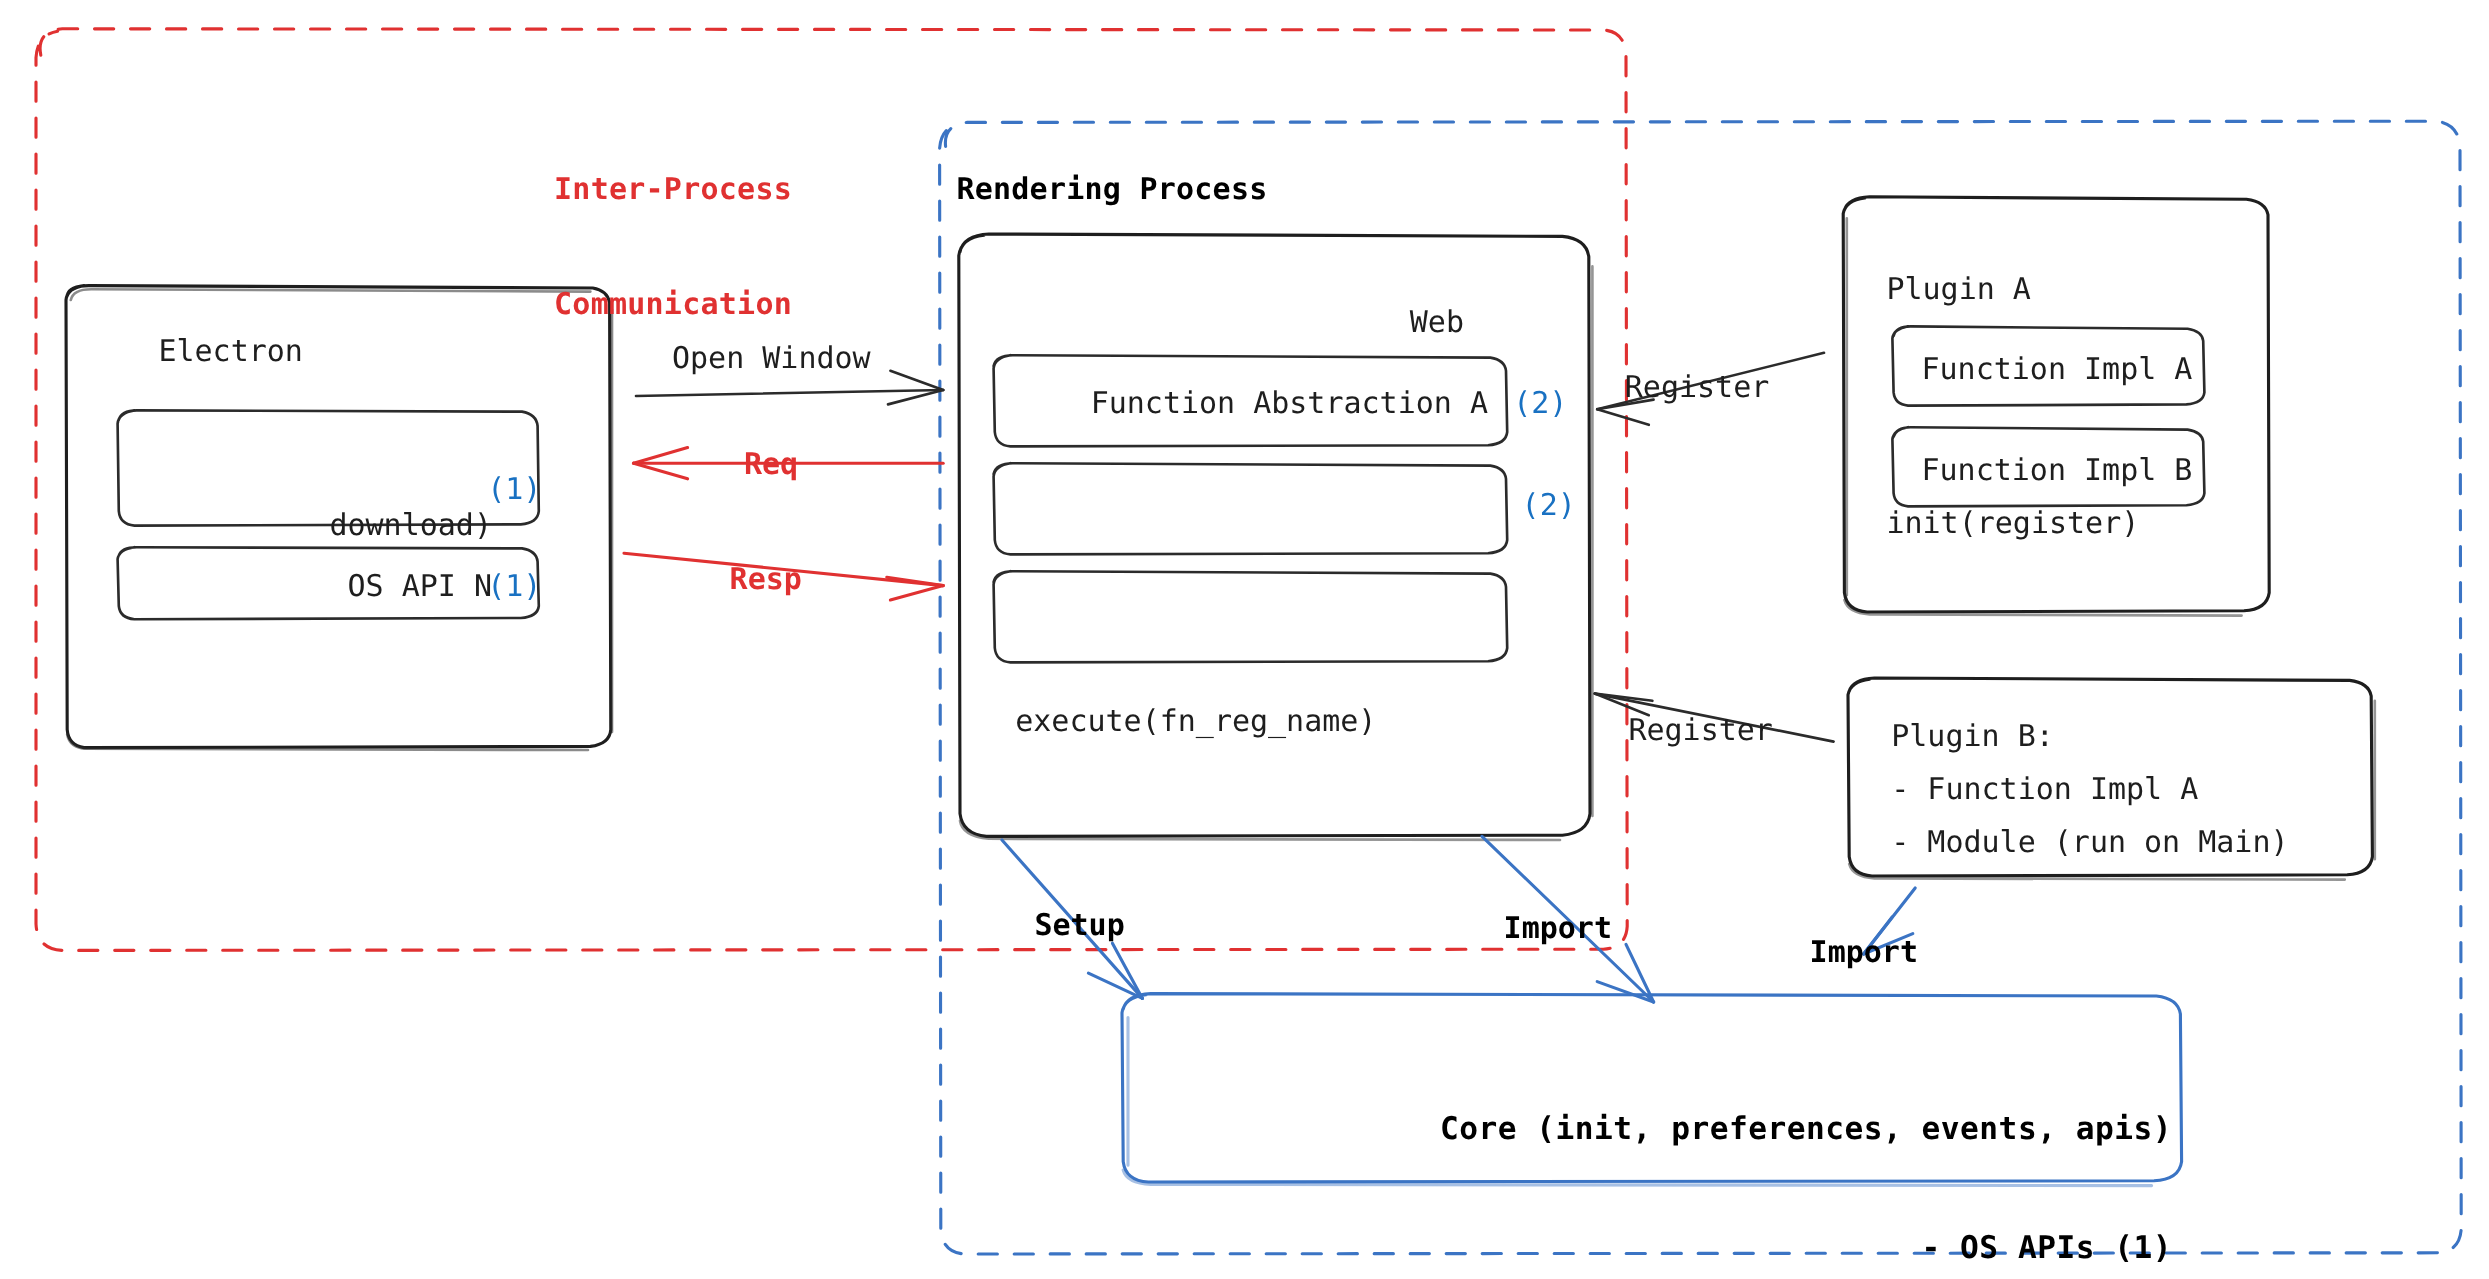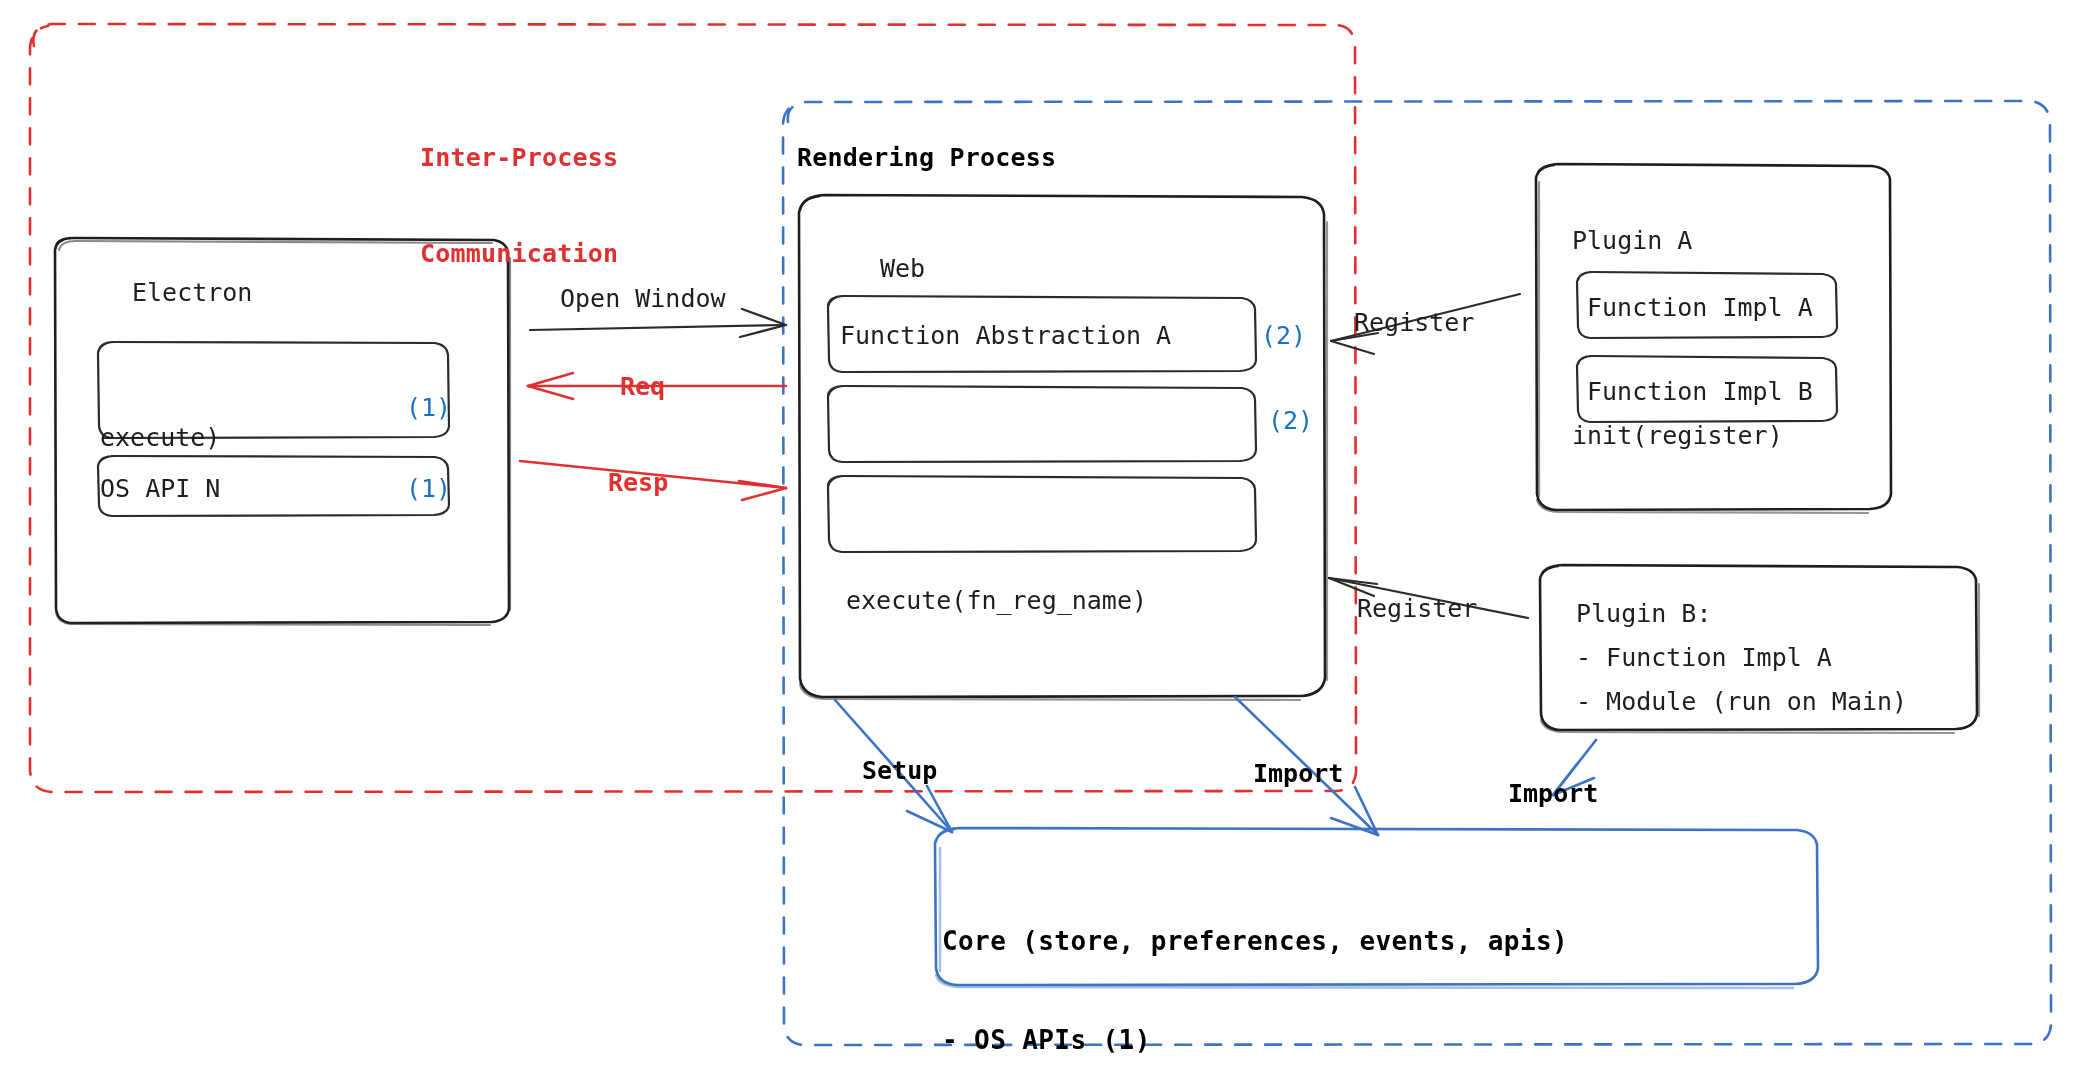--- a/index.html
+++ b/index.html
@@ -27,21 +27,21 @@
   }
   .lbl {
     position: absolute;
     white-space: pre;
     line-height: 1.28;
     color: #1e1e1e;
     font-family: "DejaVu Sans Mono", "Liberation Mono", monospace;
   }
   .red    { color: #e03131; }
   .blue   { color: #000000; }
-  .ctr    { text-align: left; }
+  .ctr    { text-align: right; }
   .t-title-red  { font-size: 25px; font-weight: 700; letter-spacing: .2px; }
   .t-title-blue { font-size: 25px; font-weight: 700; letter-spacing: .2px; }
   .t-box-hdr    { font-size: 25px; }
   .t-inner      { font-size: 25px; }
   .t-edge       { font-size: 25px; }
   .t-edge-b     { font-size: 25px; font-weight: 700; }
   .t-core       { font-size: 26px; font-weight: 700; letter-spacing: .4px; }
   .t-num        { font-size: 25px; color: #1971c2; }
 </style>
 </head>
@@ -184,21 +184,21 @@
   <div class="lbl t-title-red red ctr" style="left:420px; top:78px; width:240px;">
     <div>Inter-Process</div>
     <div>Communication</div>
   </div>
 
   <div class="lbl t-title-blue blue" style="left:797px; top:142px;">Rendering Process</div>
 
   <div class="lbl t-box-hdr" style="left:88px; top:277px;margin-left:44px;">Electron</div>
 
   <div class="lbl t-inner ctr" style="left:100px; top:358px; width:310px;">
-    <div>execute)</div>
+    <div>download)</div>
   </div>
   <div class="lbl t-num" style="left:406px; top:392px;">(1)</div>
 
   <div class="lbl t-inner ctr" style="left:100px; top:473px; width:310px;">OS API N</div>
   <div class="lbl t-num" style="left:406px; top:473px;">(1)</div>
 
   <div class="lbl t-box-hdr ctr" style="left:880px; top:253px; width:340px;">Web</div>
 
   <div class="lbl t-inner ctr" style="left:840px; top:320px; width:400px;">Function Abstraction A</div>
   <div class="lbl t-num" style="left:1261px; top:320px;">(2)</div>
@@ -211,21 +211,21 @@
   <div class="lbl t-box-hdr" style="left:1572px; top:225px;">Plugin A</div>
   <div class="lbl t-inner ctr" style="left:1587px; top:292px; width:240px;">Function Impl A</div>
   <div class="lbl t-inner ctr" style="left:1587px; top:376px; width:240px;">Function Impl B</div>
   <div class="lbl t-inner" style="left:1572px; top:420px;">init(register)</div>
 
   <div class="lbl t-box-hdr" style="left:1576px; top:598px;">Plugin B:</div>
   <div class="lbl t-inner" style="left:1576px; top:642px;">- Function Impl A</div>
   <div class="lbl t-inner" style="left:1576px; top:686px;">- Module (run on Main)</div>
 
   <div class="lbl t-core blue ctr" style="left:942px; top:858px; width:868px;">
-    <div>Core (store, preferences, events, apis)</div>
+    <div>Core (init, preferences, events, apis)</div>
     <div>- OS APIs (1)</div>
     
   </div>
 
   <div class="lbl t-edge" style="left:560px; top:283px;">Open Window</div>
 
   <div class="lbl t-edge-b red" style="left:620px; top:371px;">Req</div>
 
   <div class="lbl t-edge-b red" style="left:608px; top:467px;">Resp</div>
 

